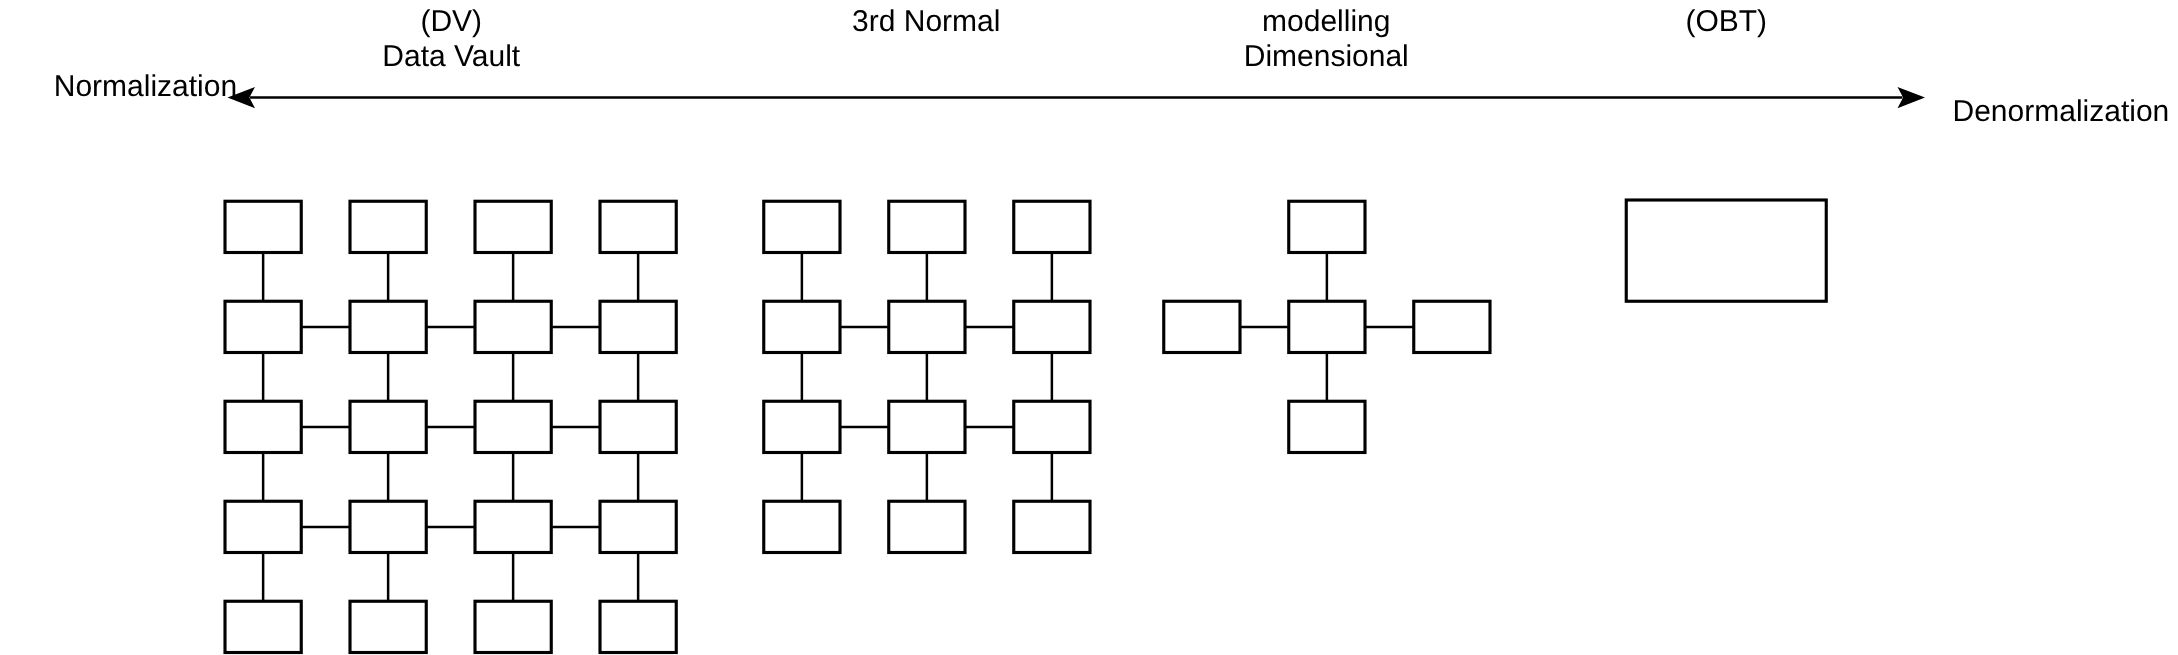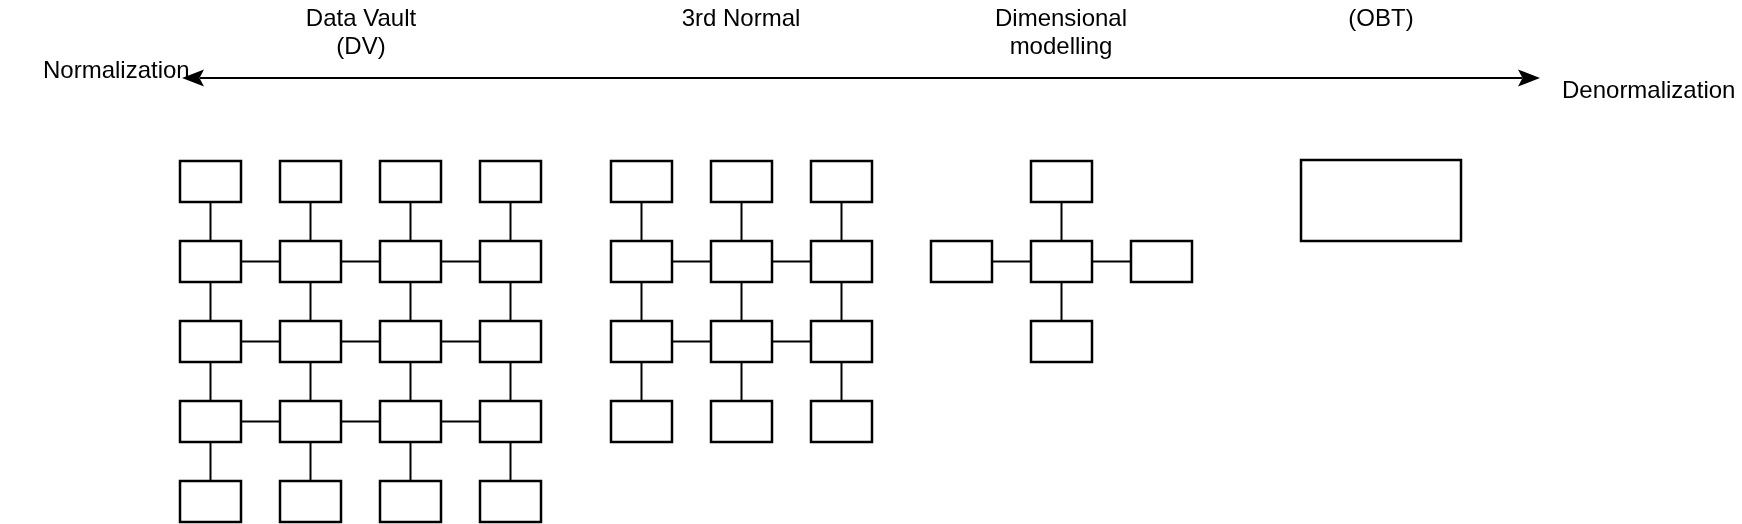--- a/index.html
+++ b/index.html
@@ -125,30 +125,30 @@
         <rect x="1031" y="241" width="61" height="41" fill="#ffffff" stroke="#000000" stroke-width="2.5"></rect>
         <rect x="1301" y="160" width="160" height="81" fill="#ffffff" stroke="#000000" stroke-width="2.5"></rect>
       </g>
   </svg>
 
   <div class="axis-label" id="normalization-label">Normalization</div>
 
   <div class="axis-label" id="denormalization-label">Denormalization</div>
 
   <div class="method-label" id="label-dv">
+    <div>(DV)</div>
     <div>Data Vault</div>
-    <div>(DV)</div>
   </div>
 
   <div class="method-label" id="label-3nf">
     <div>3rd Normal</div>
   </div>
 
   <div class="method-label" id="label-dim">
+    <div>modelling</div>
     <div>Dimensional</div>
-    <div>modelling</div>
   </div>
 
   <div class="method-label" id="label-obt">
     <div>(OBT)</div>
   </div>
 
 </div>
 
 </body></html>

